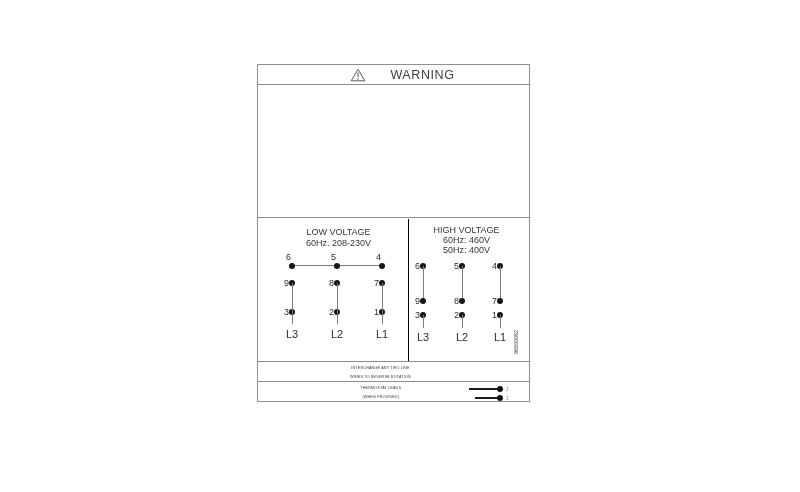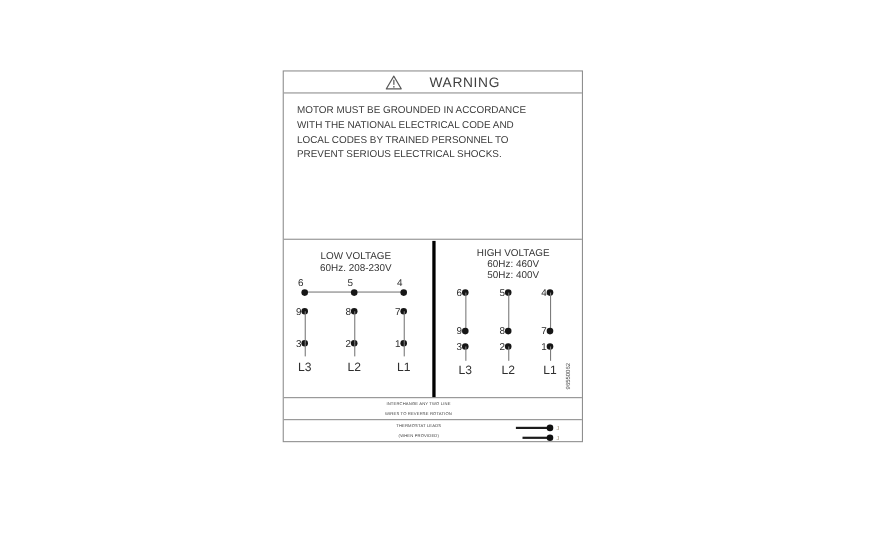--- a/index.html
+++ b/index.html
@@ -12,21 +12,21 @@
   .sec-header{top:0;height:19px;border-bottom:1px solid #8f8f8f;
               display:flex;align-items:center;justify-content:center;gap:24px;padding-left:18px;}
   .warn-title{font-size:12.5px;letter-spacing:.6px;color:#3f3f3f;}
   .sec-text{top:20px;height:133px;border-bottom:1px solid #8f8f8f;
             padding:9px 12px 0 12px;box-sizing:border-box;}
   .sec-text p{margin:0;font-size:9px;line-height:13.4px;white-space:pre-line;
               color:#3c3c3c;max-width:230px;}
   .sec-text p + p{margin-top:12px;}
   .sec-diagrams{top:154px;height:142px;border-bottom:1px solid #8f8f8f;}
   .panel{position:absolute;top:0;bottom:0;}
-  .panel-low{left:0;width:135px;border-right:3px solid #000000;}
+  .panel-low{left:15px;width:135px;border-right:1px solid #000000;}
   .panel-high{left:136px;right:0;}
   .titles{position:relative;text-align:center;font-size:9px;color:#363636;}
   .panel-low  .titles{margin-top:8px;line-height:11px;left:-2px;}
   .panel-high .titles{margin-top:6px;line-height:10px;left:5px;text-align:center;}
   
   .term-col{position:absolute;left:0;top:0;right:0;bottom:0;}
   .c1{--x:19px;} .c2{--x:64px;} .c3{--x:109px;}
   .panel-high .c1{--x:29px;} .panel-high .c2{--x:68px;} .panel-high .c3{--x:106px;}
   .tnum{position:absolute;width:11px;text-align:right;font-size:9px;line-height:10px;color:#2d2d2d;}
   .tdot{position:absolute;width:6px;height:6px;border-radius:50%;background:#161616;
@@ -85,24 +85,20 @@
     <div class="sec sec-header">
       <svg width="16" height="14" viewBox="0 0 16 14">
         <path d="M8 1.2 L14.8 12.8 L1.2 12.8 Z" fill="none" stroke="#5a5a5a" stroke-width="1" stroke-linejoin="round"></path>
         <rect x="7.5" y="4.5" width="1.1" height="4.6" fill="#5a5a5a"></rect>
         <rect x="7.4" y="10.3" width="1.3" height="1.3" fill="#5a5a5a"></rect>
       </svg>
       <span class="warn-title">WARNING</span>
     </div>
 
     <div class="sec sec-text">
-      <p>MOTOR MUST BE GROUNDED IN ACCORDANCE
-WITH THE NATIONAL ELECTRICAL CODE AND
-LOCAL CODES BY TRAINED PERSONNEL TO
-PREVENT SERIOUS ELECTRICAL SHOCKS.</p>
     </div>
 
     <div class="sec sec-diagrams">
 
       <div class="panel panel-low">
         <div class="titles">
           <div>LOW VOLTAGE</div>
           <div>60Hz. 208-230V</div>
         </div>
         <div class="bus"></div>

